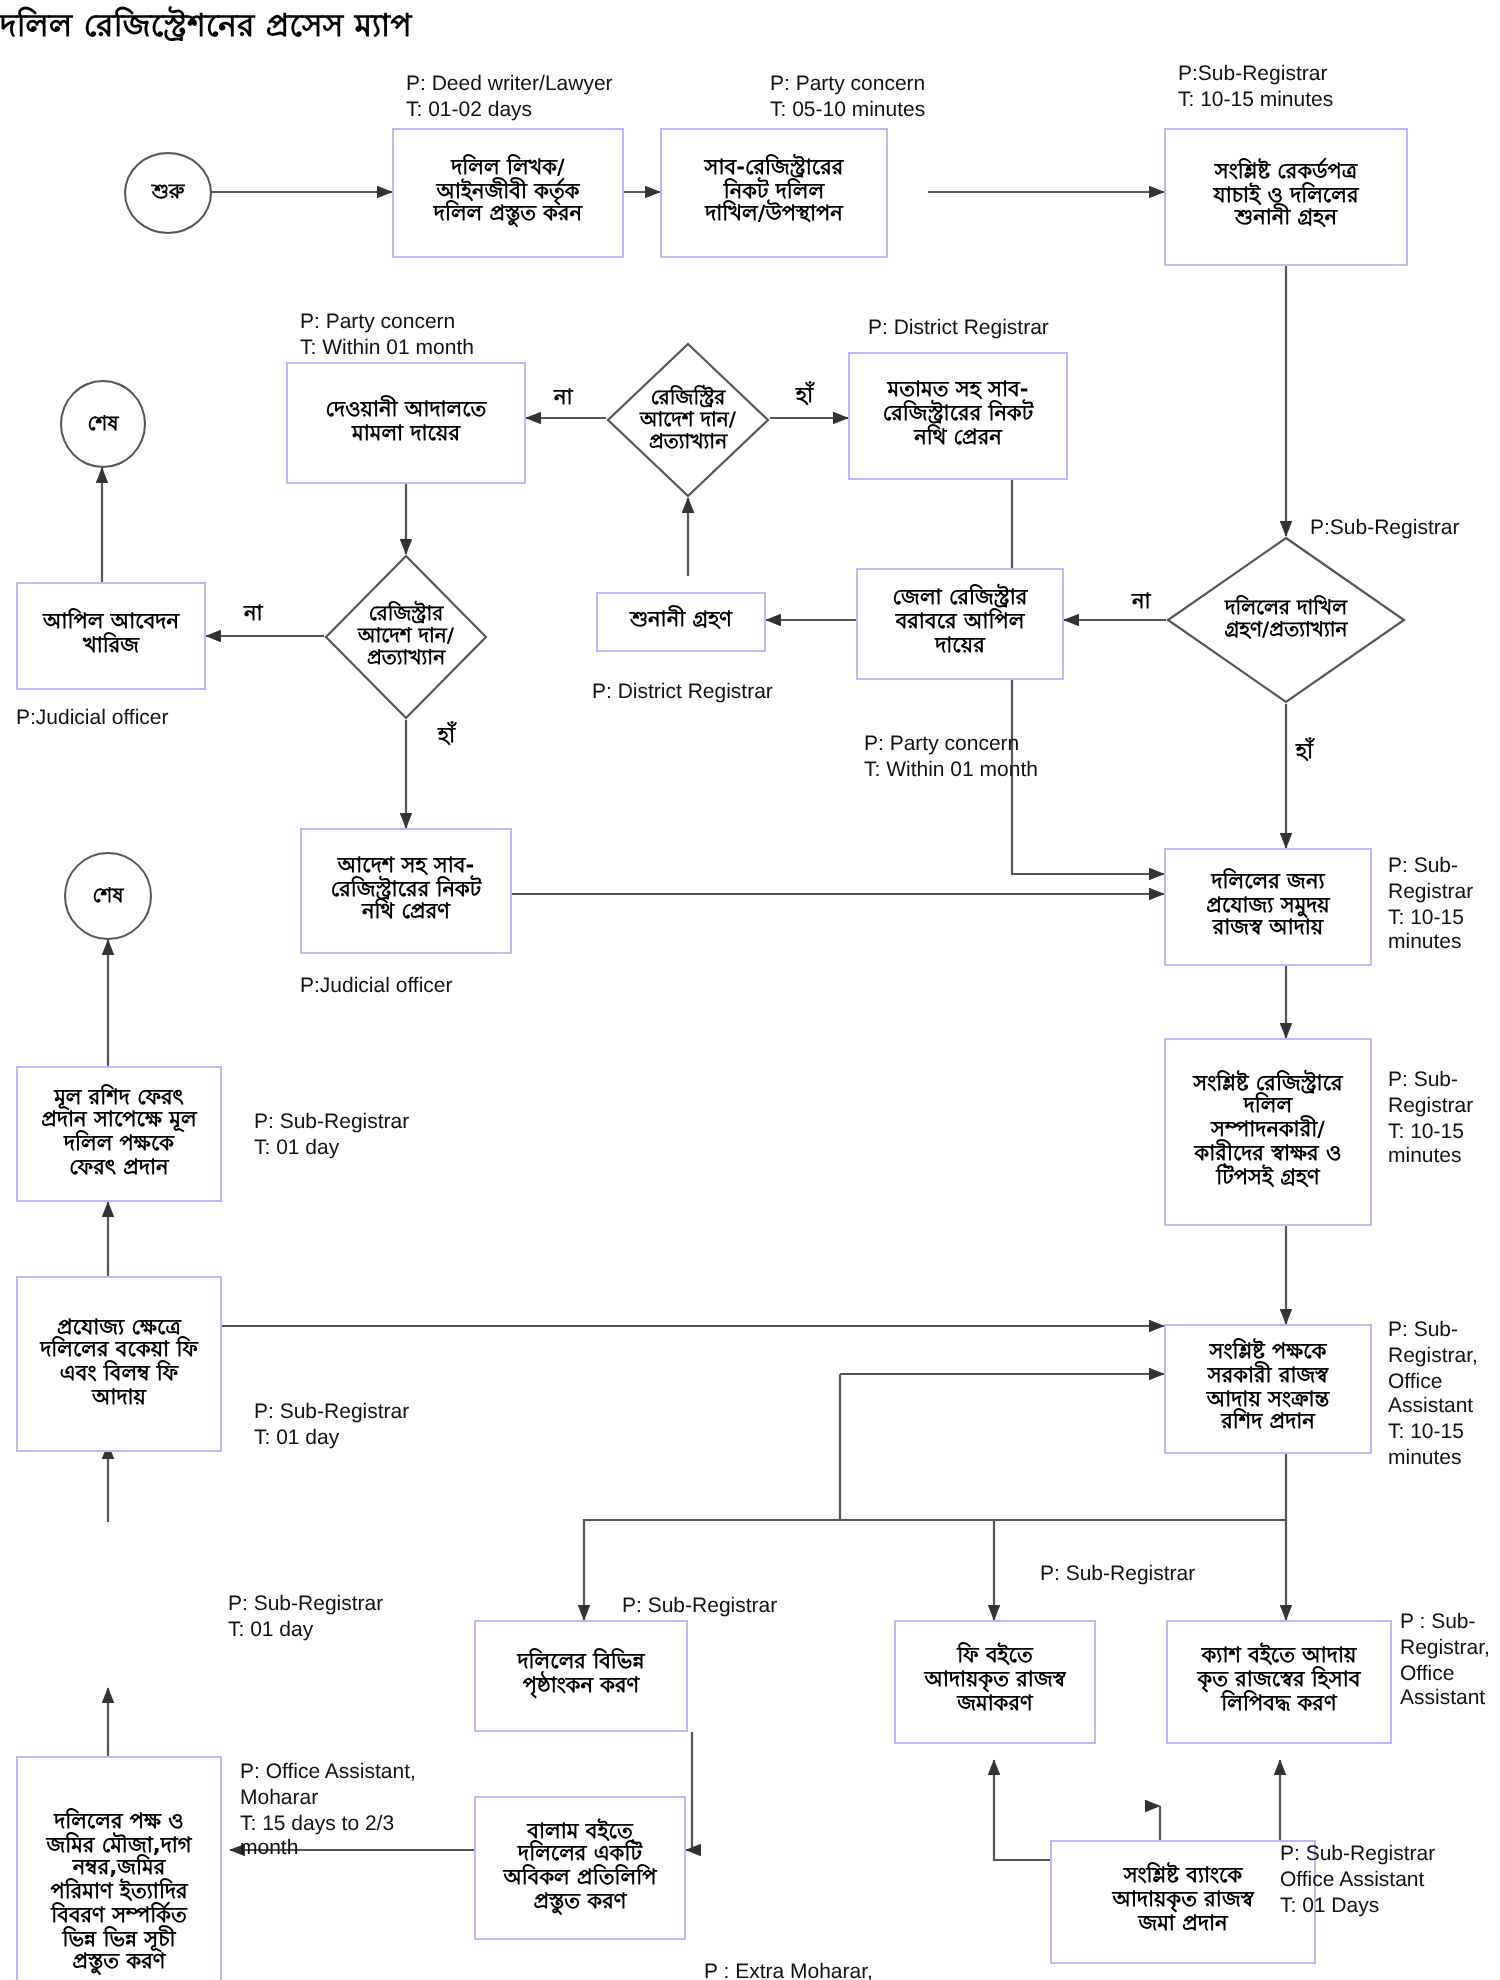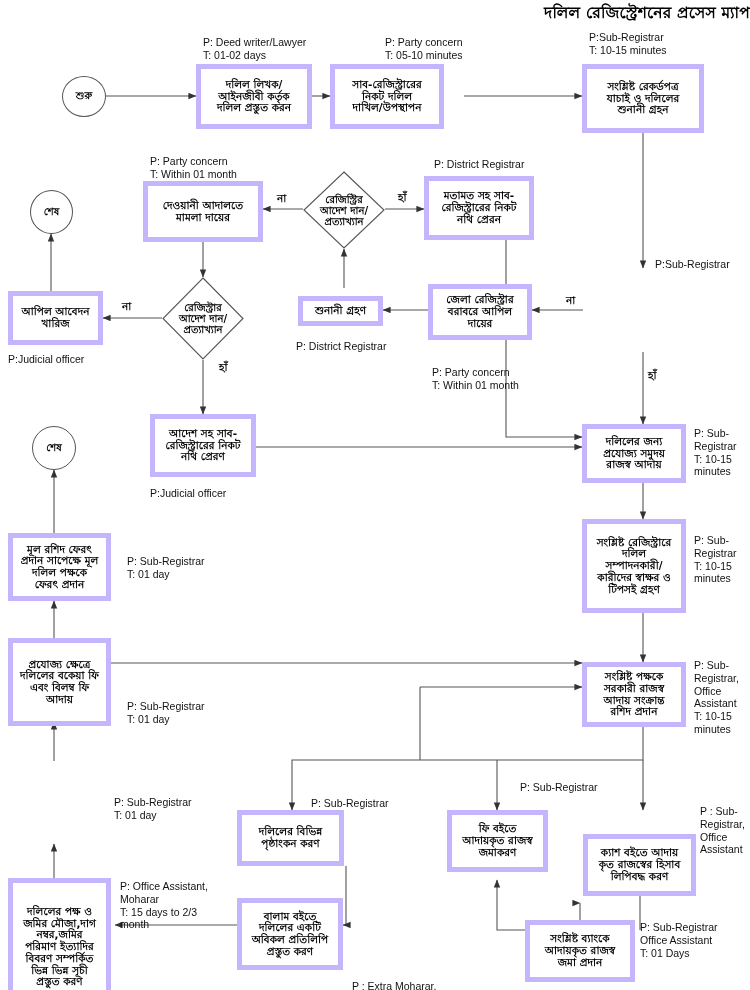--- a/index.html
+++ b/index.html
@@ -5,28 +5,28 @@
   html,body{margin:0;padding:0;background:#ffffff;}
   body{
     width:750px;height:990px;position:relative;overflow:hidden;
     font-family:"Liberation Sans","DejaVu Sans",sans-serif;
     color:#000;
   }
   #canvas{position:absolute;left:0;top:0;width:750px;height:990px;}
   svg.wires{position:absolute;left:0;top:0;width:750px;height:990px;pointer-events:none;}
 
   .title{
-    position:absolute;left:0;top:1px;width:750px;text-align:right;
+    position:absolute;left:0;top:1px;width:750px;text-align:left;
     font-size:15.5px;font-weight:bold;letter-spacing:.2px;
     font-family:"DejaVu Sans","Liberation Sans",sans-serif;
   }
 
   .node{
     position:absolute;box-sizing:border-box;
-    border:5px solid #c4b5fd;background:#fff;
+    border:1px solid #c4b5fd;background:#fff;
     display:flex;align-items:center;justify-content:center;
     text-align:center;line-height:1.12;
     font-family:"DejaVu Sans","Liberation Sans",sans-serif;
     font-size:10.5px;font-weight:bold;
     padding:2px 2px;
   }
   .node span{display:block;width:100%;}
 
   .terminal{
     position:absolute;box-sizing:border-box;
@@ -201,20 +201,26 @@
     <span>শুনানী গ্রহণ</span>
   </div>
   <div class="ann" style="left:296px;top:340px;">P: District Registrar</div>
 
   <div class="node" style="left:428px;top:284px;width:104px;height:56px;">
     <span>জেলা রেজিস্ট্রার<br>বরাবরে আপিল<br>দায়ের</span>
   </div>
   <div class="ann" style="left:432px;top:366px;">P: Party concern
 T: Within 01 month</div>
 
+  <div class="diamond" style="left:583px;top:268px;width:120px;height:84px;">
+    <svg class="dshape" viewBox="0 0 120 84">
+      <polygon points="60,1 119,42 60,83 1,42" fill="#fff" stroke="#555" stroke-width="1.1"></polygon>
+    </svg>
+    <span class="dlabel">দলিলের দাখিল<br>গ্রহণ/প্রত্যাখ্যান</span>
+  </div>
   <div class="ann" style="left:655px;top:258px;">P:Sub-Registrar</div>
 
   <div class="terminal" style="left:32px;top:426px;width:44px;height:44px;">
     <span>শেষ</span>
   </div>
 
   <div class="node" style="left:150px;top:414px;width:106px;height:63px;">
     <span>আদেশ সহ সাব-<br>রেজিস্ট্রারের নিকট<br>নথি প্রেরণ</span>
   </div>
   <div class="ann" style="left:150px;top:487px;">P:Judicial officer</div>
@@ -263,21 +269,21 @@
   <div class="node" style="left:237px;top:810px;width:107px;height:56px;">
     <span>দলিলের বিভিন্ন<br>পৃষ্ঠাংকন করণ</span>
   </div>
   <div class="ann" style="left:311px;top:797px;">P: Sub-Registrar</div>
 
   <div class="node" style="left:447px;top:810px;width:101px;height:62px;">
     <span>ফি বইতে<br>আদায়কৃত রাজস্ব<br>জমাকরণ</span>
   </div>
   <div class="ann" style="left:520px;top:781px;">P: Sub-Registrar</div>
 
-  <div class="node" style="left:583px;top:810px;width:113px;height:62px;margin-top:24px;">
+  <div class="node" style="left:583px;top:810px;width:113px;height:62px;">
     <span>ক্যাশ বইতে আদায়<br>কৃত রাজস্বের হিসাব<br>লিপিবদ্ধ করণ</span>
   </div>
   <div class="ann" style="left:700px;top:805px;">P : Sub-
 Registrar,
 Office
 Assistant</div>
 
   <div class="node" style="left:8px;top:878px;width:103px;height:138px;">
     <span>দলিলের পক্ষ ও<br>জমির মৌজা,দাগ<br>নম্বর,জমির<br>পরিমাণ ইত্যাদির<br>বিবরণ সম্পর্কিত<br>ভিন্ন ভিন্ন সূচী<br>প্রস্তুত করণ</span>
   </div>
@@ -286,21 +292,21 @@
 T: 15 days to 2/3
 month</div>
 
   <div class="node" style="left:237px;top:898px;width:106px;height:72px;">
     <span>বালাম বইতে<br>দলিলের একটি<br>অবিকল প্রতিলিপি<br>প্রস্তুত করণ</span>
   </div>
   <div class="ann" style="left:352px;top:980px;">P : Extra Moharar,
 Office Assistant
 T: 15days to 2/3years</div>
 
-  <div class="node" style="left:525px;top:920px;width:110px;height:62px;">
+  <div class="node" style="left:525px;top:920px;width:133px;height:62px;">
     <span>সংশ্লিষ্ট ব্যাংকে<br>আদায়কৃত রাজস্ব<br>জমা প্রদান</span>
   </div>
   <div class="ann" style="left:640px;top:921px;">P: Sub-Registrar
 Office Assistant
 T: 01 Days</div>
 
   <div class="yn" style="left:277px;top:191px;">না</div>
   <div class="yn" style="left:398px;top:190px;">হাঁ</div>
   <div class="yn" style="left:122px;top:299px;">না</div>
   <div class="yn" style="left:219px;top:360px;">হাঁ</div>

